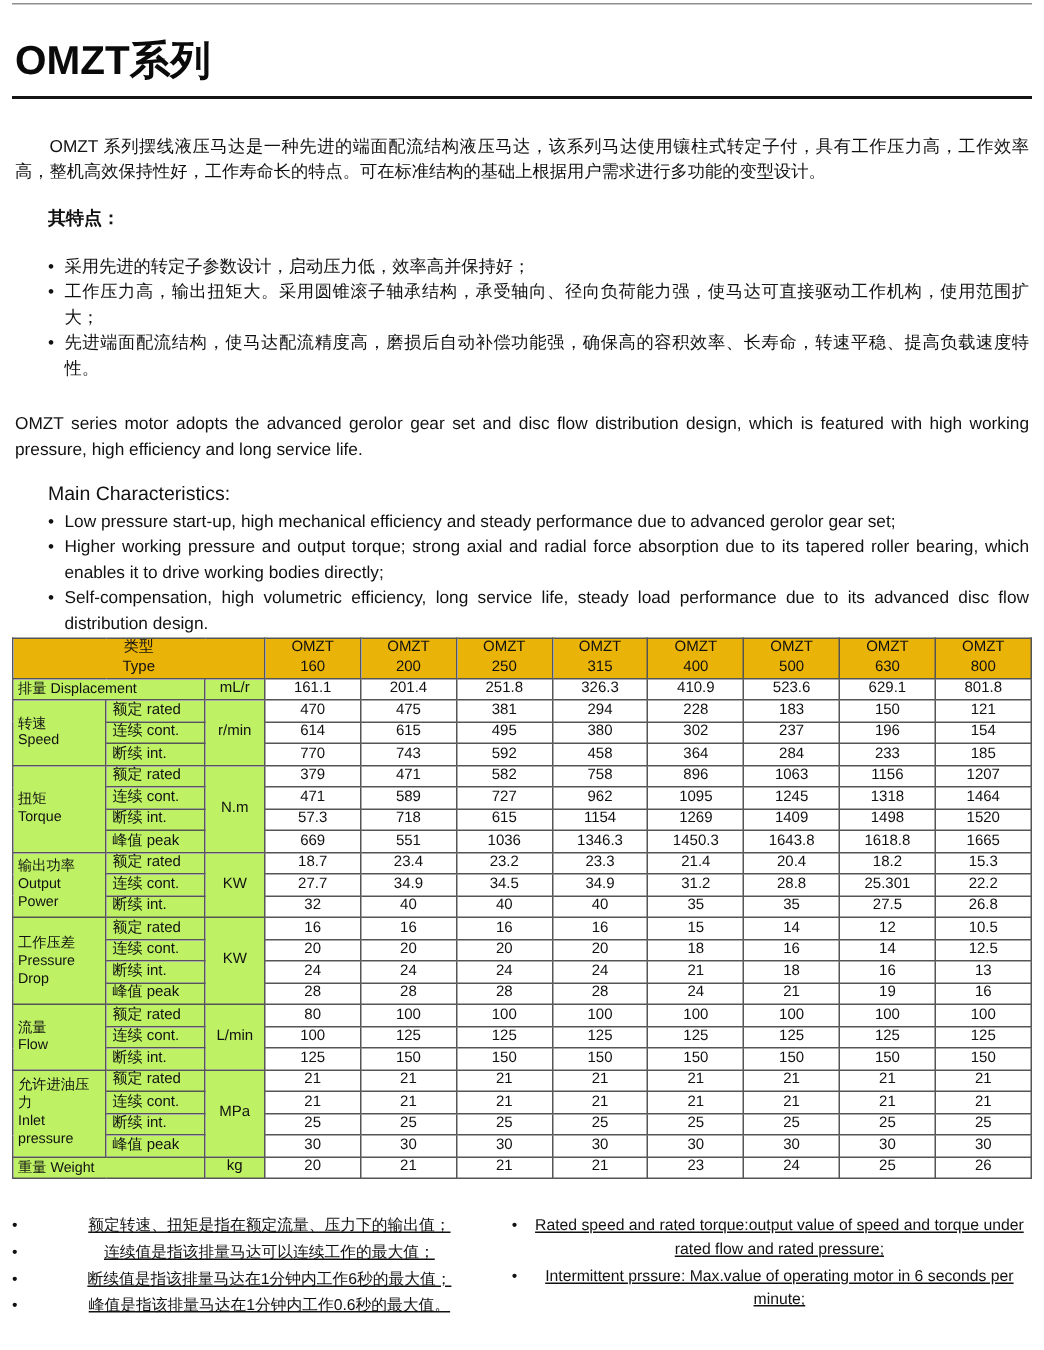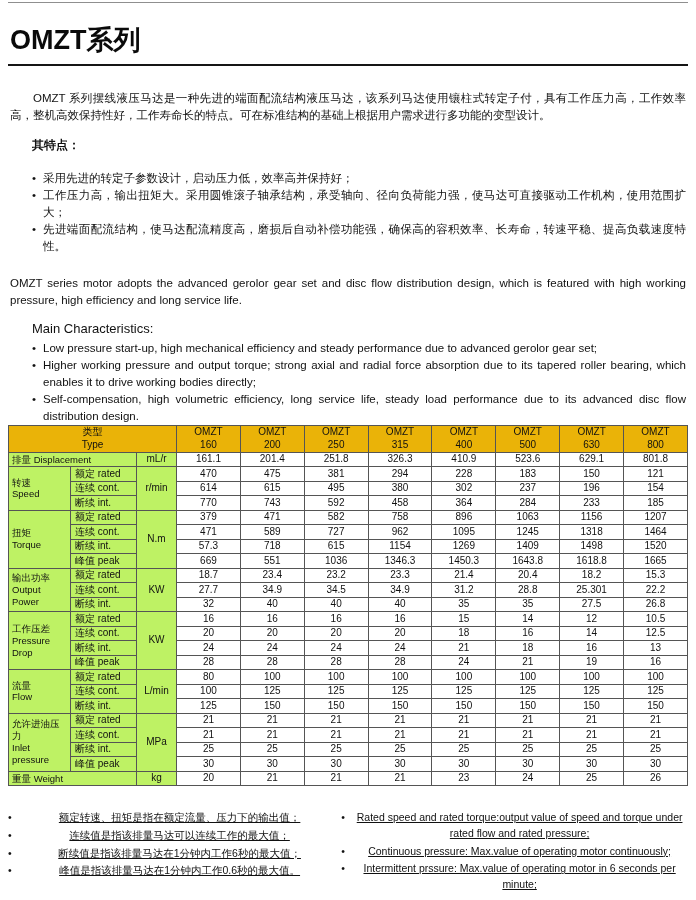--- a/index.html
+++ b/index.html
@@ -405,17 +405,16 @@
 
   <div class="notes">
     <ul class="cn" id="notes-cn">
         <li>额定转速、扭矩是指在额定流量、压力下的输出值；</li>
         <li>连续值是指该排量马达可以连续工作的最大值；</li>
         <li>断续值是指该排量马达在1分钟内工作6秒的最大值；</li>
         <li>峰值是指该排量马达在1分钟内工作0.6秒的最大值。</li>
       </ul>
     <ul class="en" id="notes-en">
         <li>Rated speed and rated torque:output value of speed and torque under rated flow and rated pressure;</li>
-        <li>Continuous pressure: Max.value of operating motor continuously;</li>
         <li>Intermittent prssure: Max.value of operating motor in 6 seconds per minute;</li>
       </ul>
   </div>
 </div>
 
 </body></html>

